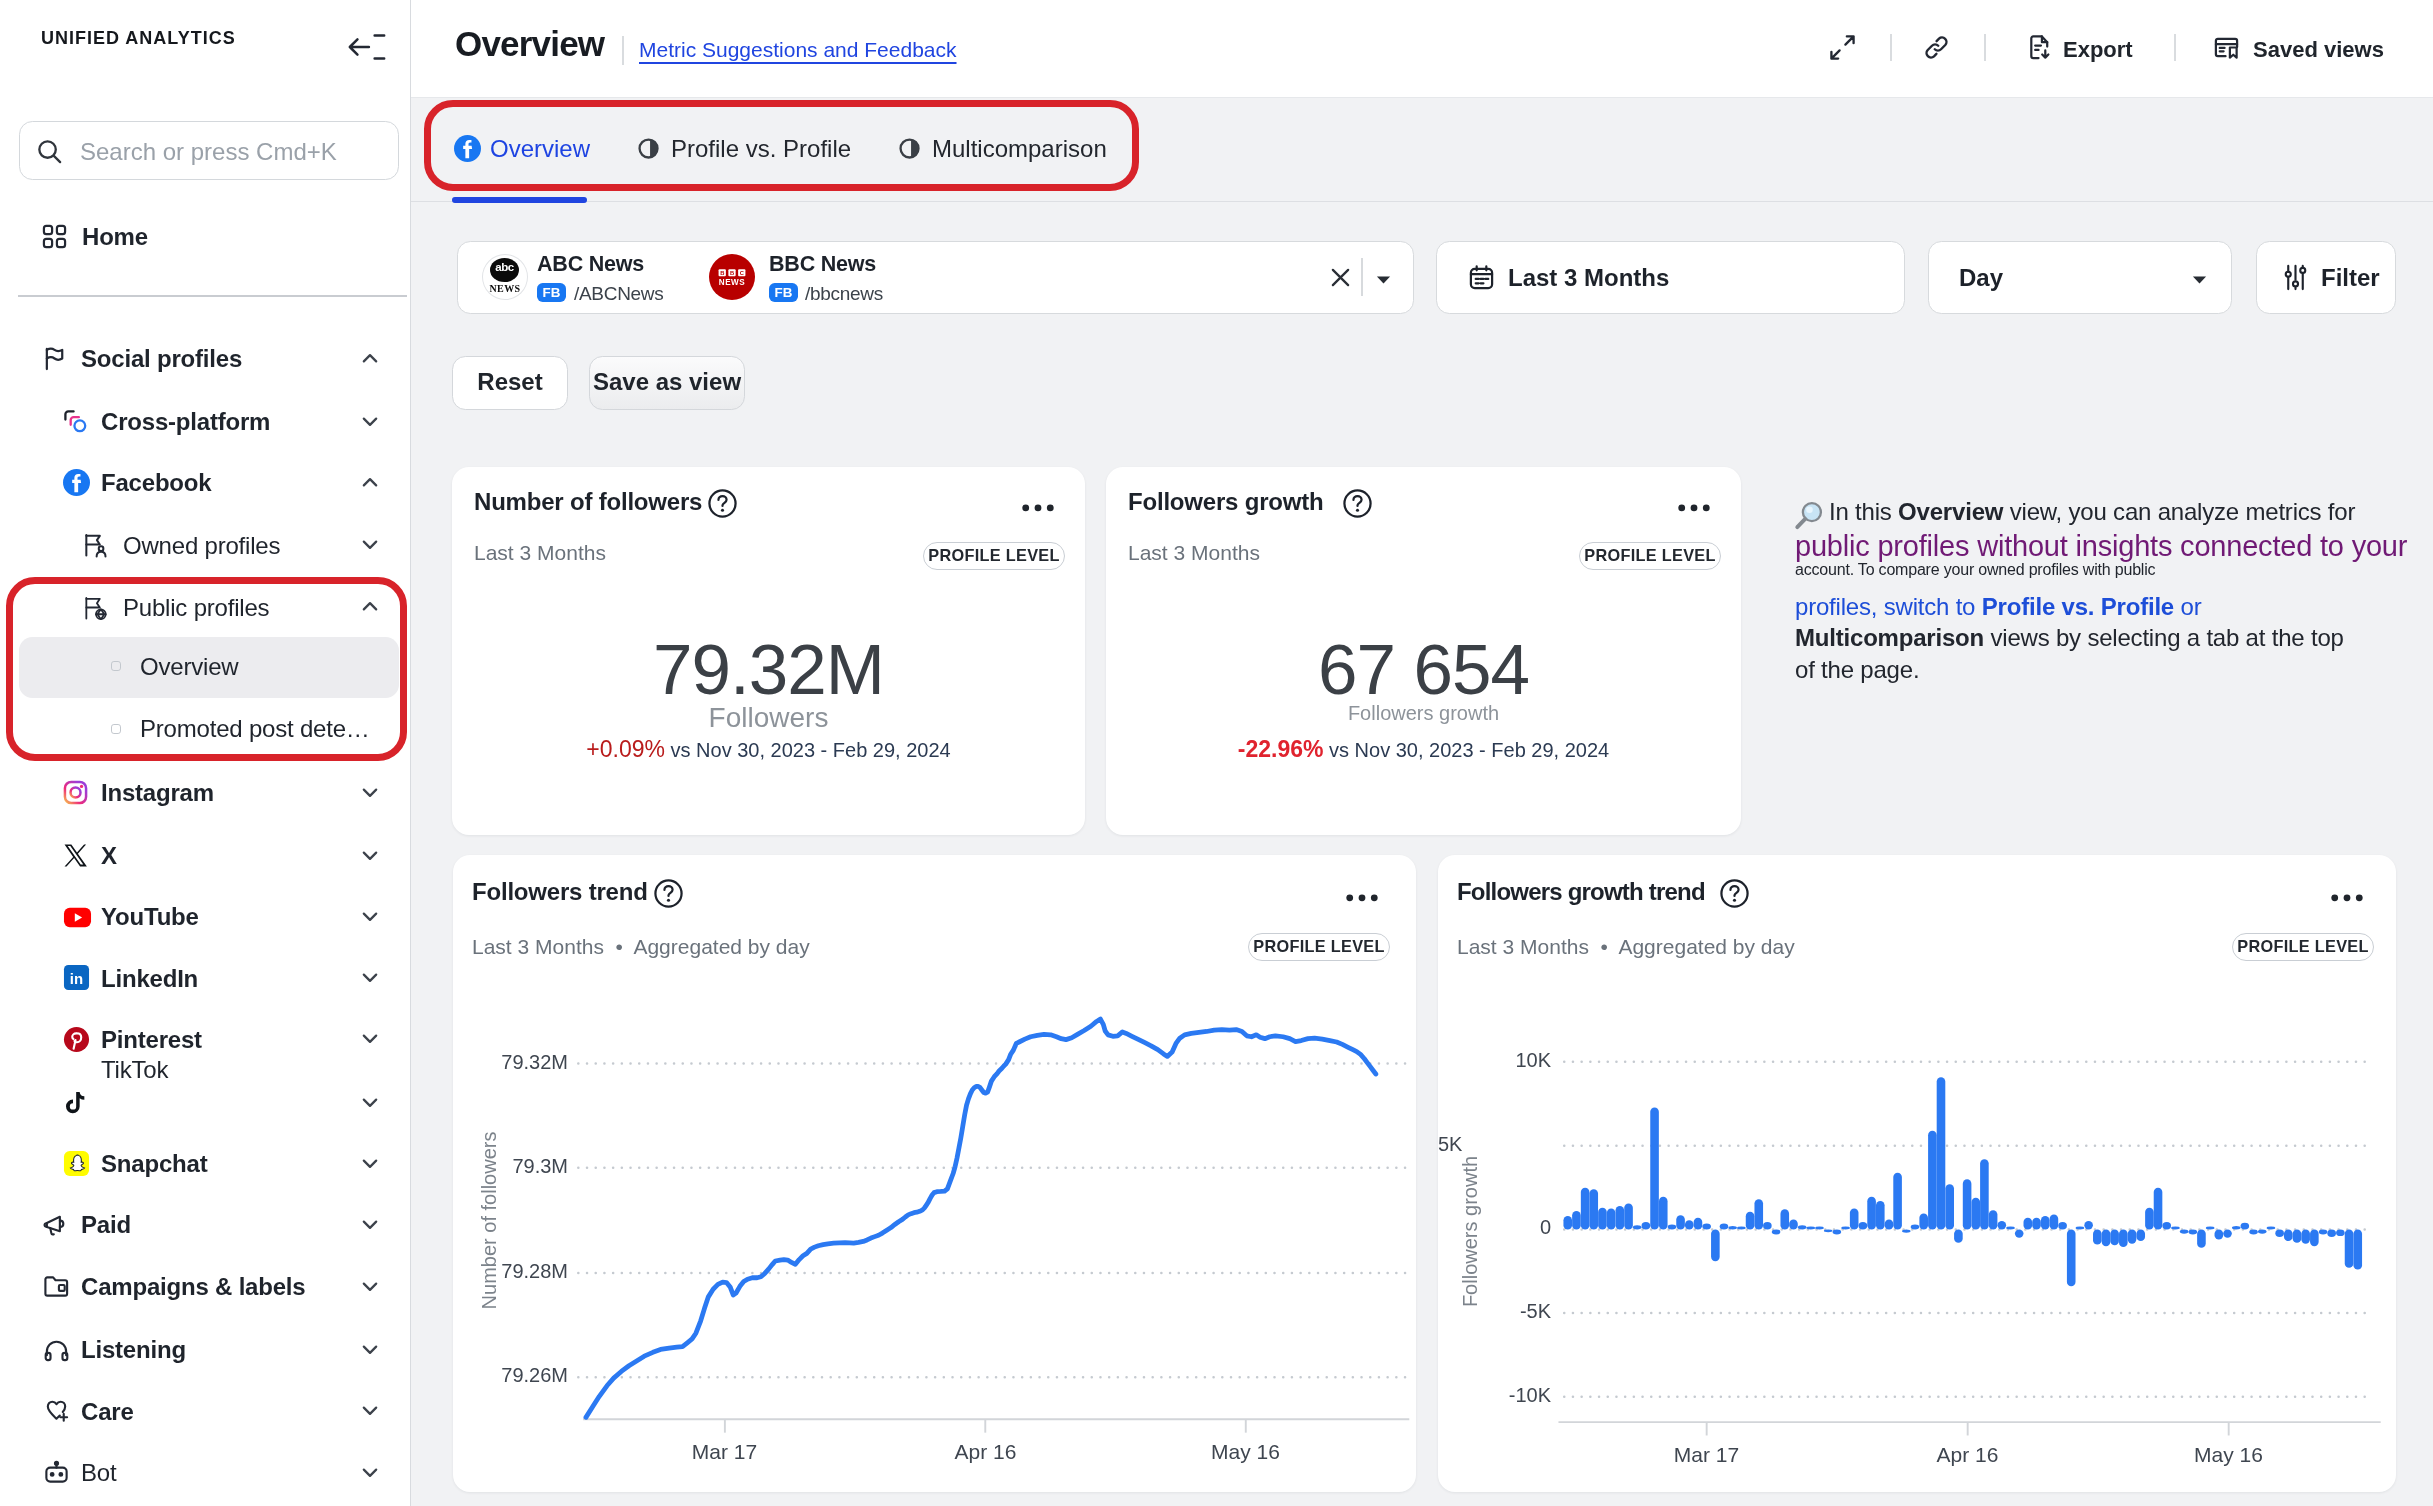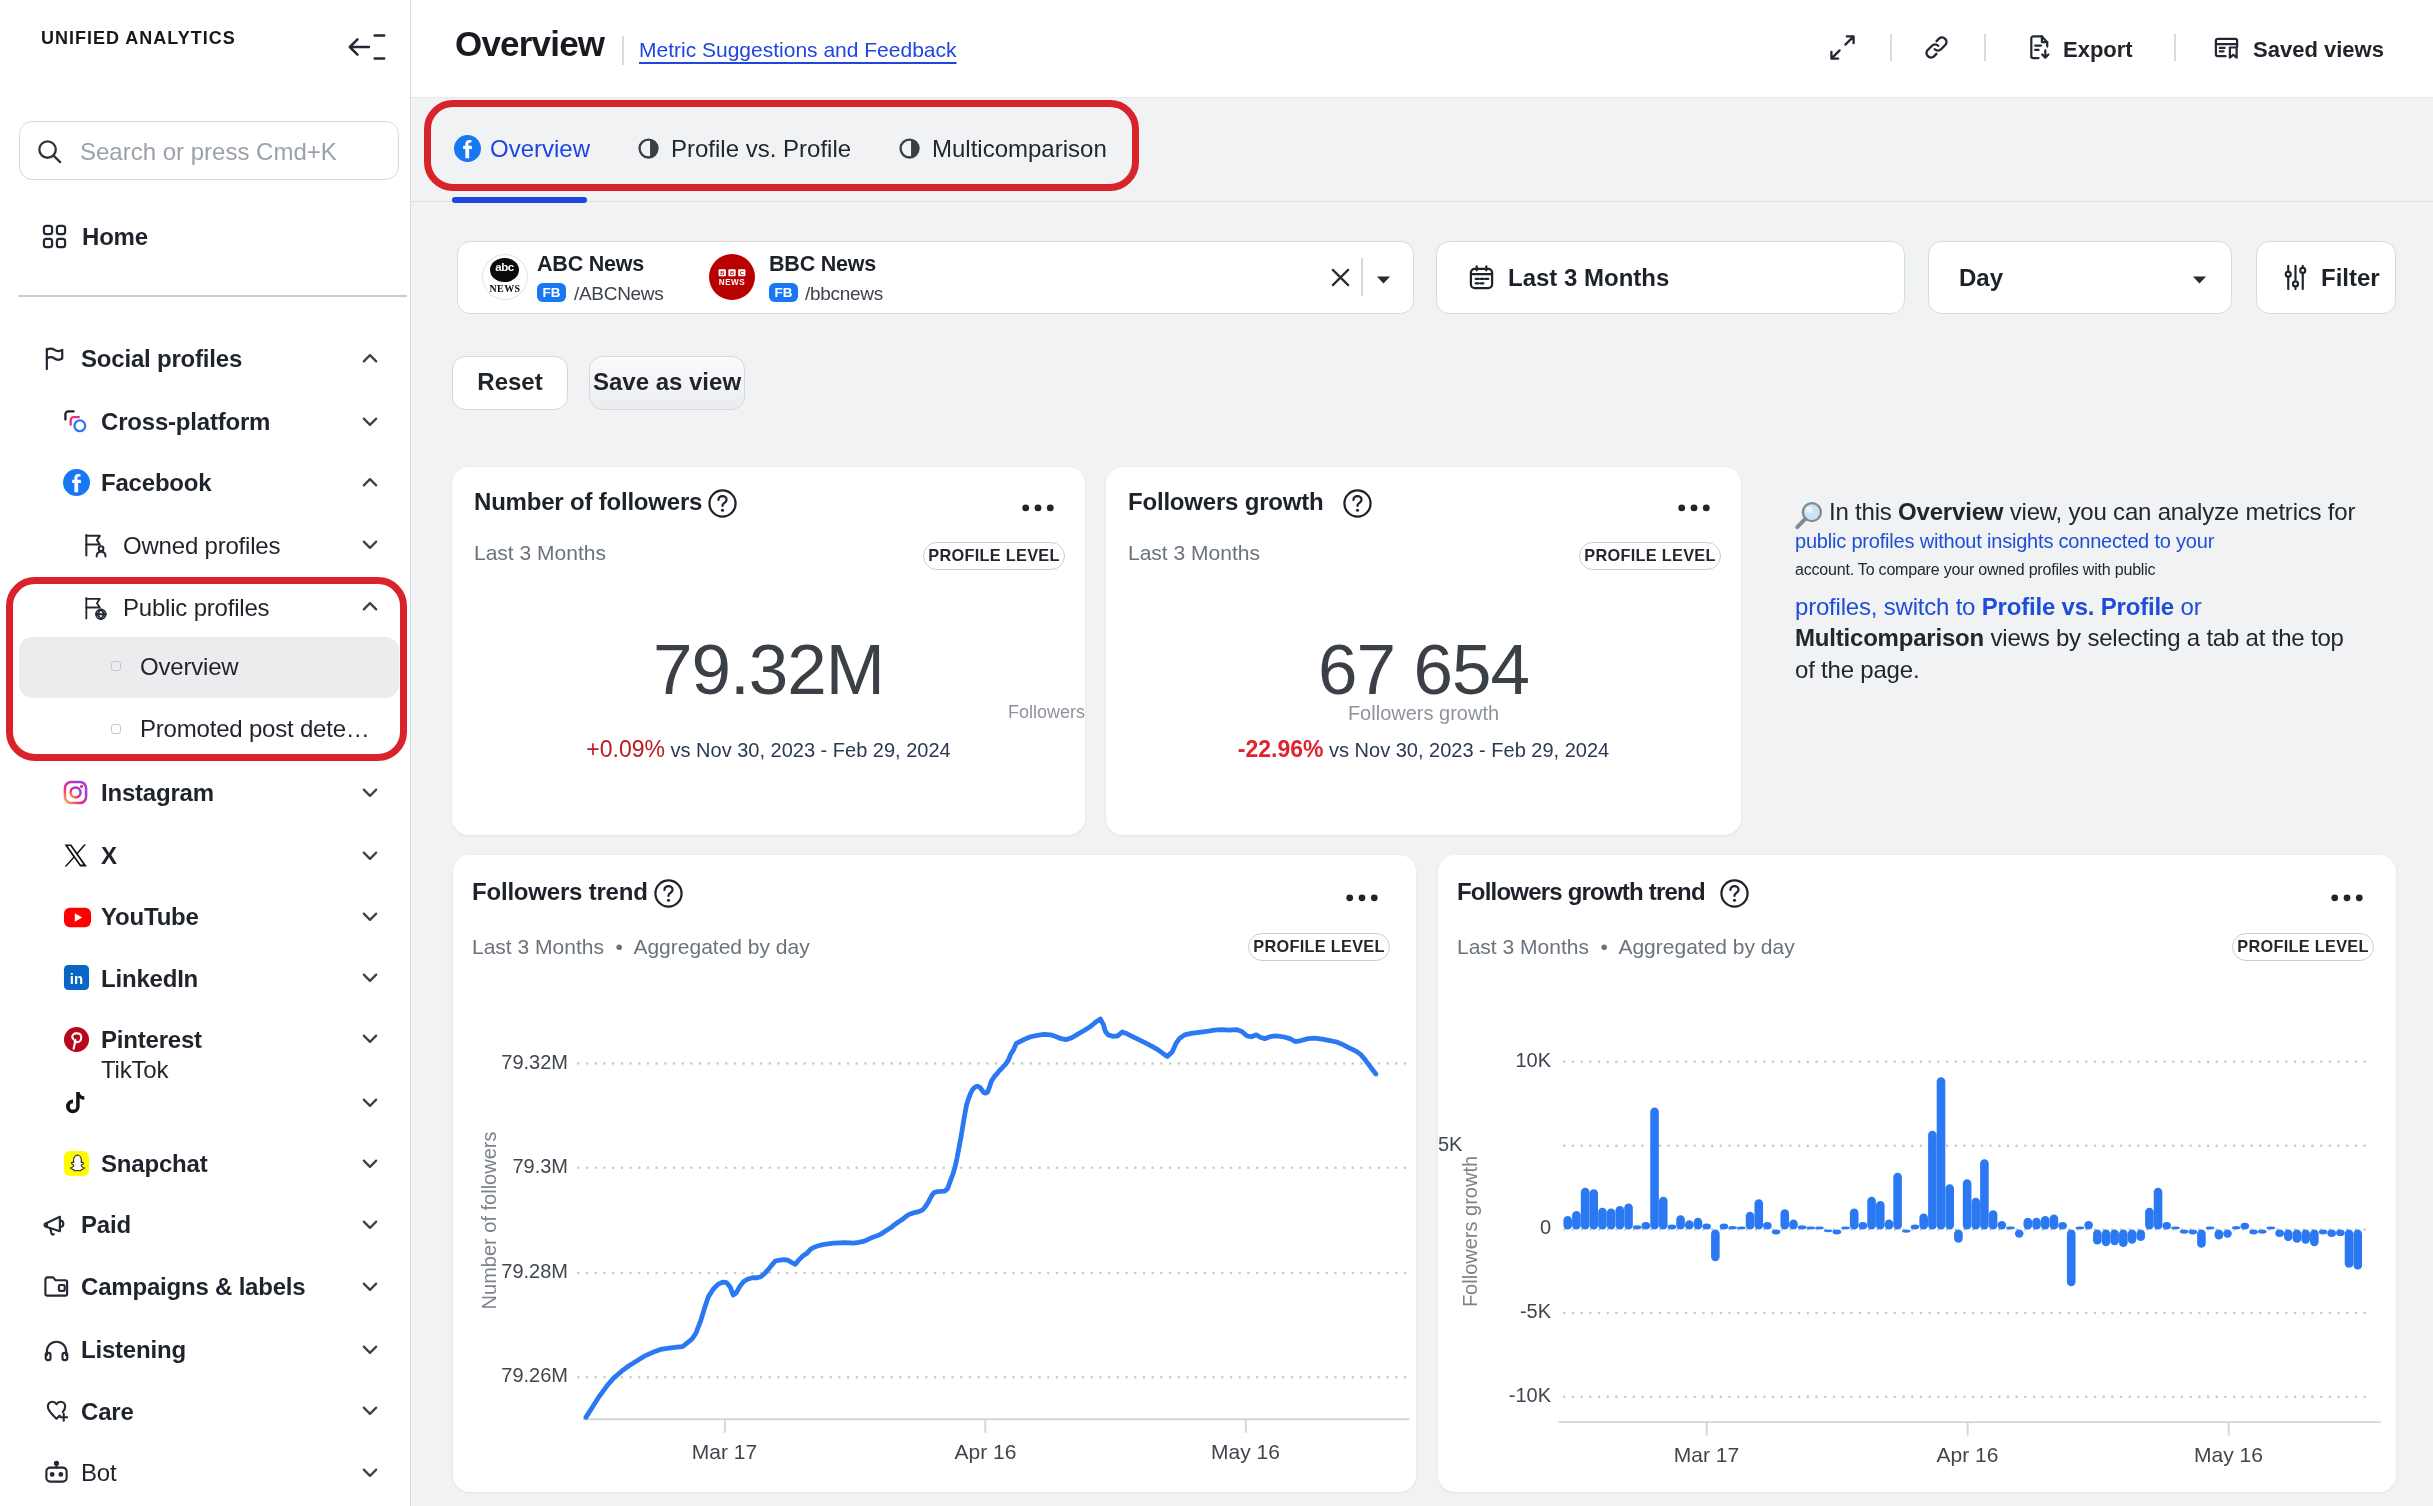--- a/index.html
+++ b/index.html
@@ -303,21 +303,21 @@
       <circle cx="16" cy="23" r="1.6" fill="#1d222b"></circle>
     </svg></div>
 <div class="abs" style="left:1021px;top:499px;width:34px;height:9.6px"><svg viewBox="0 0 36 10" width="34" height="9.6">
       <circle cx="5" cy="5" r="3.6" fill="#20252c"></circle>
       <circle cx="18" cy="5" r="3.6" fill="#20252c"></circle>
       <circle cx="31" cy="5" r="3.6" fill="#20252c"></circle>
     </svg></div>
 <div class="abs csub" style="left:474px;top:541px">Last 3 Months</div>
 <div class="pill" style="left:923px;top:542px;width:142px;height:28px">PROFILE LEVEL</div>
 <div class="abs" style="left:452px;top:629px;width:633px;text-align:center;font-size:71px;color:#3b4046;letter-spacing:-1px">79.32M</div>
-<div class="abs" style="left:452px;top:702px;width:633px;text-align:right;font-size:18px;color:#8d939a">Followers</div>
+<div class="abs" style="left:452px;top:702px;width:633px;text-align:center;font-size:28px;color:#8d939a">Followers</div>
 <div class="abs" style="left:452px;top:736px;width:633px;text-align:center;font-size:20px;color:#2b3a52"><span style="font-size:23px;font-weight:400;color:#b91c1c">+0.09%</span> vs Nov 30, 2023 - Feb 29, 2024</div>
 <div class="card" style="left:1106px;top:467px;width:635px;height:368px"></div>
 <div class="abs ctitle" style="left:1128px;top:488px">Followers growth</div>
 <div class="abs" style="left:1342px;top:488px;width:31px;height:31px"><svg viewBox="0 0 32 32" width="31" height="31" fill="none">
       <circle cx="16" cy="16" r="13.5" stroke="#1d222b" stroke-width="2.3"></circle>
       <path d="M11.8 12.3 c0-2.4 1.9-3.9 4.2-3.9 2.3 0 4.2 1.5 4.2 3.7 0 2.9-3.3 3.1-4 5.2 -.1.3-.2.7-.2 1.2" stroke="#1d222b" stroke-width="2.3" stroke-linecap="round"></path>
       <circle cx="16" cy="23" r="1.6" fill="#1d222b"></circle>
     </svg></div>
 <div class="abs" style="left:1677px;top:499px;width:34px;height:9.6px"><svg viewBox="0 0 36 10" width="34" height="9.6">
       <circle cx="5" cy="5" r="3.6" fill="#20252c"></circle>
@@ -328,21 +328,21 @@
 <div class="pill" style="left:1579px;top:542px;width:142px;height:28px">PROFILE LEVEL</div>
 <div class="abs" style="left:1106px;top:629px;width:635px;text-align:center;font-size:71px;color:#3b4046;letter-spacing:-1px">67 654</div>
 <div class="abs" style="left:1106px;top:702px;width:635px;text-align:center;font-size:20px;color:#8d939a">Followers growth</div>
 <div class="abs" style="left:1106px;top:736px;width:635px;text-align:center;font-size:20px;color:#2b3a52"><span style="font-size:23px;font-weight:700;color:#e0232e">-22.96%</span> vs Nov 30, 2023 - Feb 29, 2024</div>
 <div class="abs" style="left:1793px;top:501px;width:31px;height:31px"><svg viewBox="0 0 32 32" width="31" height="31" fill="none">
       <circle cx="19.5" cy="11.5" r="9.3" fill="#c8e4f5" stroke="#83898f" stroke-width="2.4"></circle>
       <circle cx="17" cy="9" r="3.4" fill="#eaf6fd" opacity="0.95"></circle>
       <path d="M12.6 18.4 L4.4 27" stroke="#83898f" stroke-width="4" stroke-linecap="round"></path>
     </svg></div>
 <div class="abs" style="left:1829px;top:498px;font-size:24px;color:#22262e;letter-spacing:-0.2px;white-space:nowrap">In this <b>Overview</b> view, you can analyze metrics for</div>
-<div class="abs" style="left:1795px;top:530px;font-size:20px;color:#1d4ed8;letter-spacing:-0.2px;white-space:nowrap">public profiles without insights connected to your</div>
+<div class="abs" style="left:1795px;top:530px;font-size:29px;color:#701a75;letter-spacing:-0.2px;white-space:nowrap">public profiles without insights connected to your</div>
 <div class="abs" style="left:1795px;top:561px;font-size:16px;color:#22262e;letter-spacing:-0.2px;white-space:nowrap">account. To compare your owned profiles with public</div>
 <div class="abs" style="left:1795px;top:593px;font-size:24px;color:#1d4ed8;letter-spacing:-0.2px;white-space:nowrap">profiles, switch to <b>Profile vs. Profile</b> or</div>
 <div class="abs" style="left:1795px;top:624px;font-size:24px;color:#22262e;letter-spacing:-0.2px;white-space:nowrap"><b>Multicomparison</b> views by selecting a tab at the top</div>
 <div class="abs" style="left:1795px;top:656px;font-size:24px;color:#22262e;letter-spacing:-0.2px;white-space:nowrap">of the page.</div>
 <div class="card" style="left:453px;top:855px;width:963px;height:637px"></div>
 <div class="abs ctitle" style="left:472px;top:878px">Followers trend</div>
 <div class="abs" style="left:653px;top:878px;width:31px;height:31px"><svg viewBox="0 0 32 32" width="31" height="31" fill="none">
       <circle cx="16" cy="16" r="13.5" stroke="#1d222b" stroke-width="2.3"></circle>
       <path d="M11.8 12.3 c0-2.4 1.9-3.9 4.2-3.9 2.3 0 4.2 1.5 4.2 3.7 0 2.9-3.3 3.1-4 5.2 -.1.3-.2.7-.2 1.2" stroke="#1d222b" stroke-width="2.3" stroke-linecap="round"></path>
       <circle cx="16" cy="23" r="1.6" fill="#1d222b"></circle>

